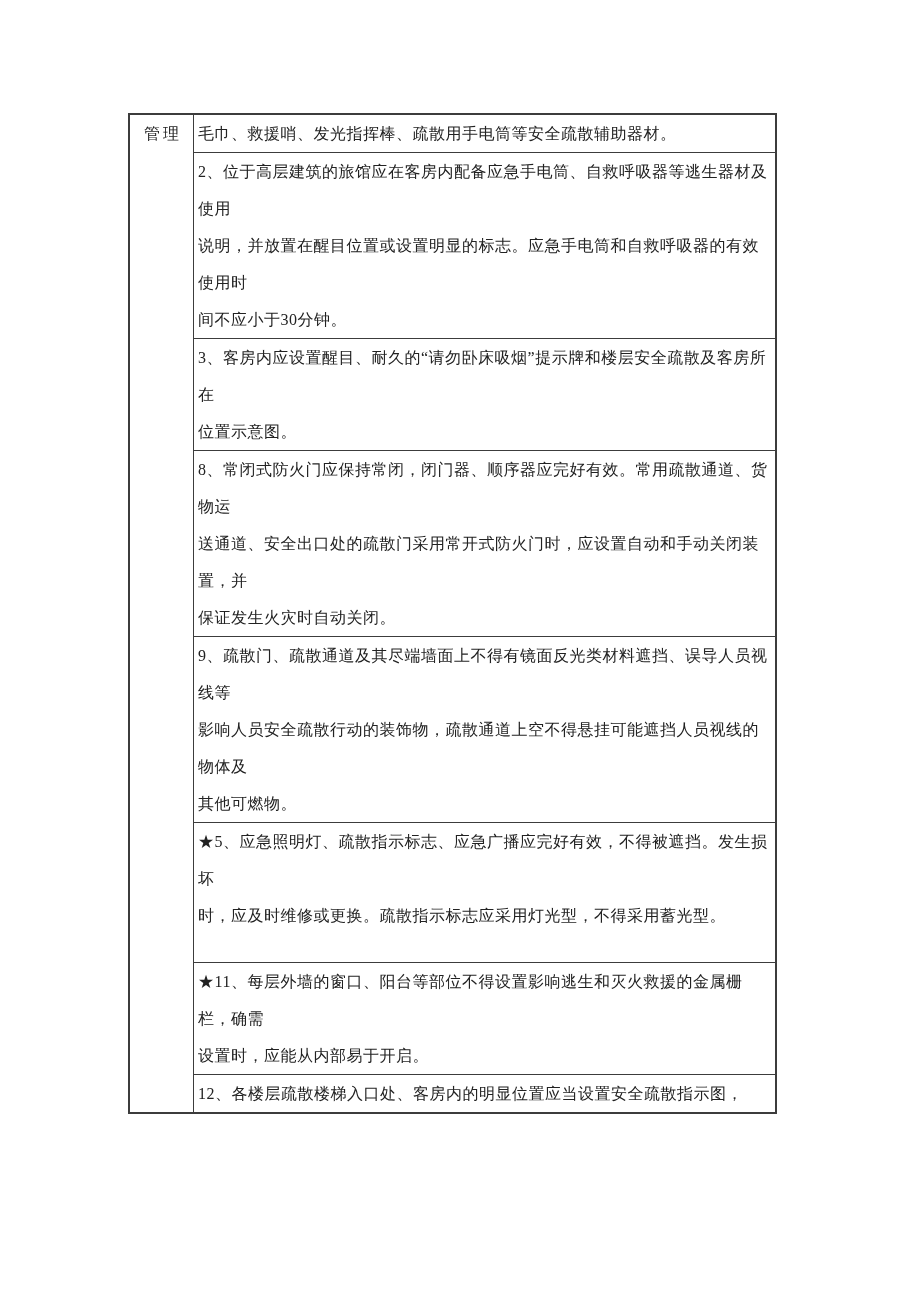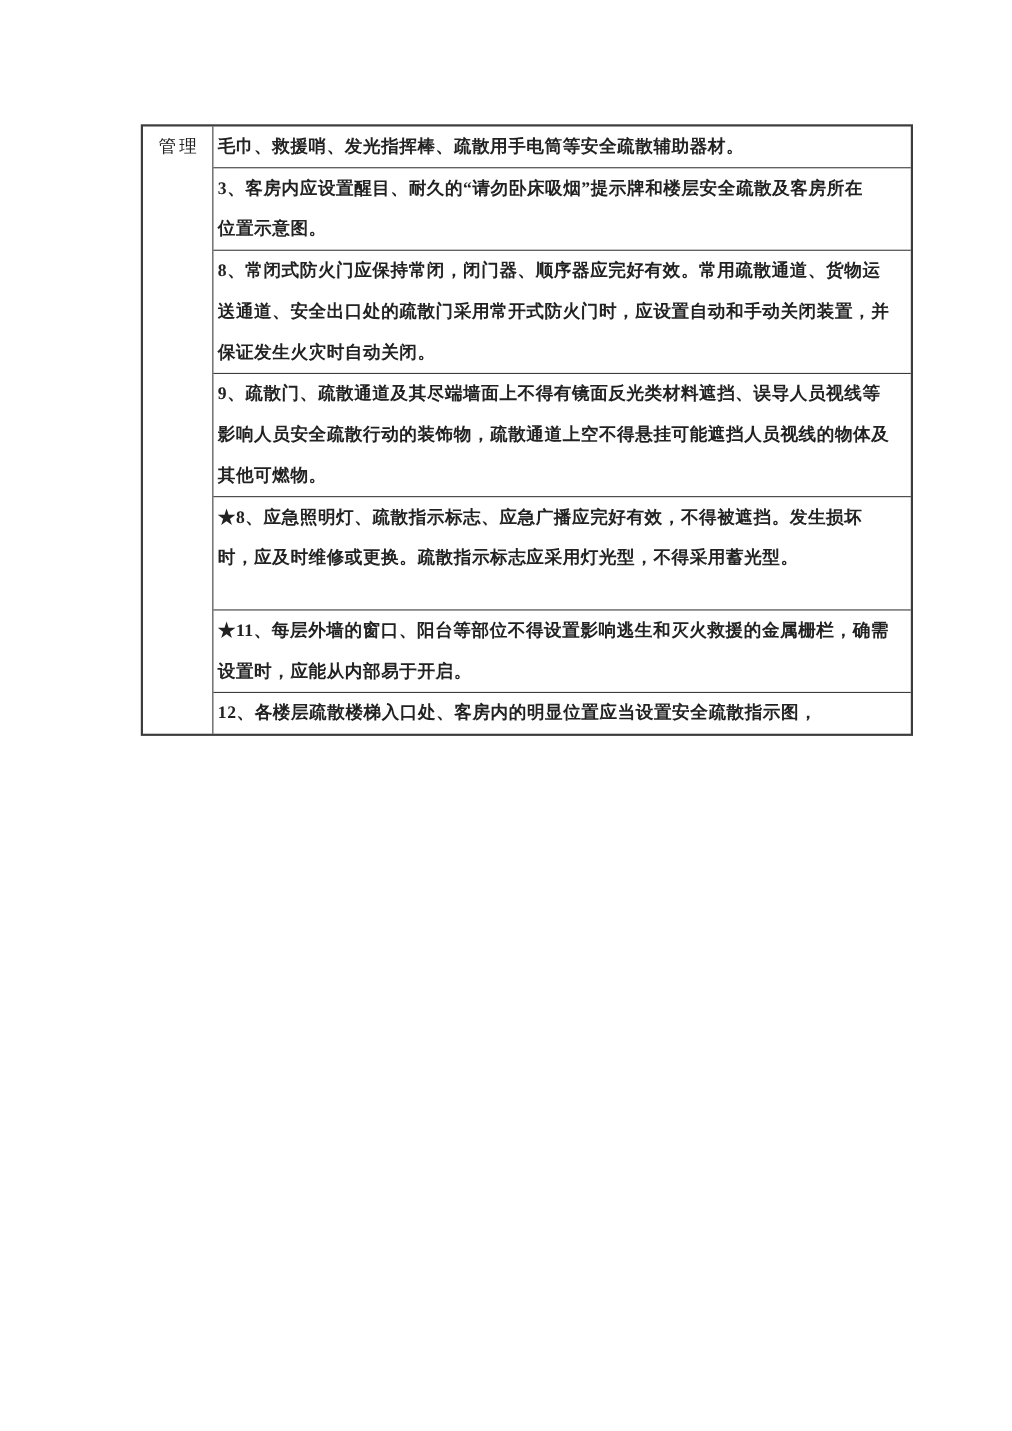--- a/index.html
+++ b/index.html
@@ -13,21 +13,21 @@
     height: 1301px;
     background: #ffffff;
     overflow: hidden;
     font-family: "Liberation Serif", "DejaVu Serif", serif;
     color: #222222;
   }
   .doc-table {
     position: absolute;
     left: 128px;
     top: 113px;
-    width: 702px;
+    width: 649px;
     box-sizing: border-box;
     border: 2px solid #3c3c3c;
     display: flex;
     background: #ffffff;
   }
   .left-col {
     width: 64px;
     flex: 0 0 64px;
     box-sizing: border-box;
     border-right: 1px solid #3c3c3c;
@@ -47,47 +47,49 @@
   }
   .rule-row {
     box-sizing: border-box;
     border-bottom: 1px solid #3c3c3c;
     padding: 0 4px;
     font-size: 16px;
     line-height: 37px;
     letter-spacing: 0.5px;
     white-space: pre-line;
     overflow: hidden;
-    font-weight: bold;
   }
   .rule-row:last-child {
     border-bottom: none;
   }
   .gap-after {
     padding-bottom: 28px;
   }
 </style>
 </head>
 <body>
 
 <div class="page">
   <div class="doc-table">
     <div class="left-col">
       <div class="left-label">管理</div>
     </div>
     <div class="right-col">
       <div class="rule-row">毛巾、救援哨、发光指挥棒、疏散用手电筒等安全疏散辅助器材。</div>
+      <div class="rule-row">2、位于高层建筑的旅馆应在客房内配备应急手电筒、自救呼吸器等逃生器材及使用
+说明，并放置在醒目位置或设置明显的标志。应急手电筒和自救呼吸器的有效使用时
+间不应小于30分钟。</div>
       <div class="rule-row">3、客房内应设置醒目、耐久的“请勿卧床吸烟”提示牌和楼层安全疏散及客房所在
 位置示意图。</div>
       <div class="rule-row">8、常闭式防火门应保持常闭，闭门器、顺序器应完好有效。常用疏散通道、货物运
 送通道、安全出口处的疏散门采用常开式防火门时，应设置自动和手动关闭装置，并
 保证发生火灾时自动关闭。</div>
       <div class="rule-row">9、疏散门、疏散通道及其尽端墙面上不得有镜面反光类材料遮挡、误导人员视线等
 影响人员安全疏散行动的装饰物，疏散通道上空不得悬挂可能遮挡人员视线的物体及
 其他可燃物。</div>
-      <div class="rule-row gap-after">★8、应急照明灯、疏散指示标志、应急广播应完好有效，不得被遮挡。发生损坏
+      <div class="rule-row gap-after">★5、应急照明灯、疏散指示标志、应急广播应完好有效，不得被遮挡。发生损坏
 时，应及时维修或更换。疏散指示标志应采用灯光型，不得采用蓄光型。</div>
       <div class="rule-row">★11、每层外墙的窗口、阳台等部位不得设置影响逃生和灭火救援的金属栅栏，确需
 设置时，应能从内部易于开启。</div>
       <div class="rule-row">12、各楼层疏散楼梯入口处、客房内的明显位置应当设置安全疏散指示图，</div>
     </div>
   </div>
 </div>
 
 </body></html>

